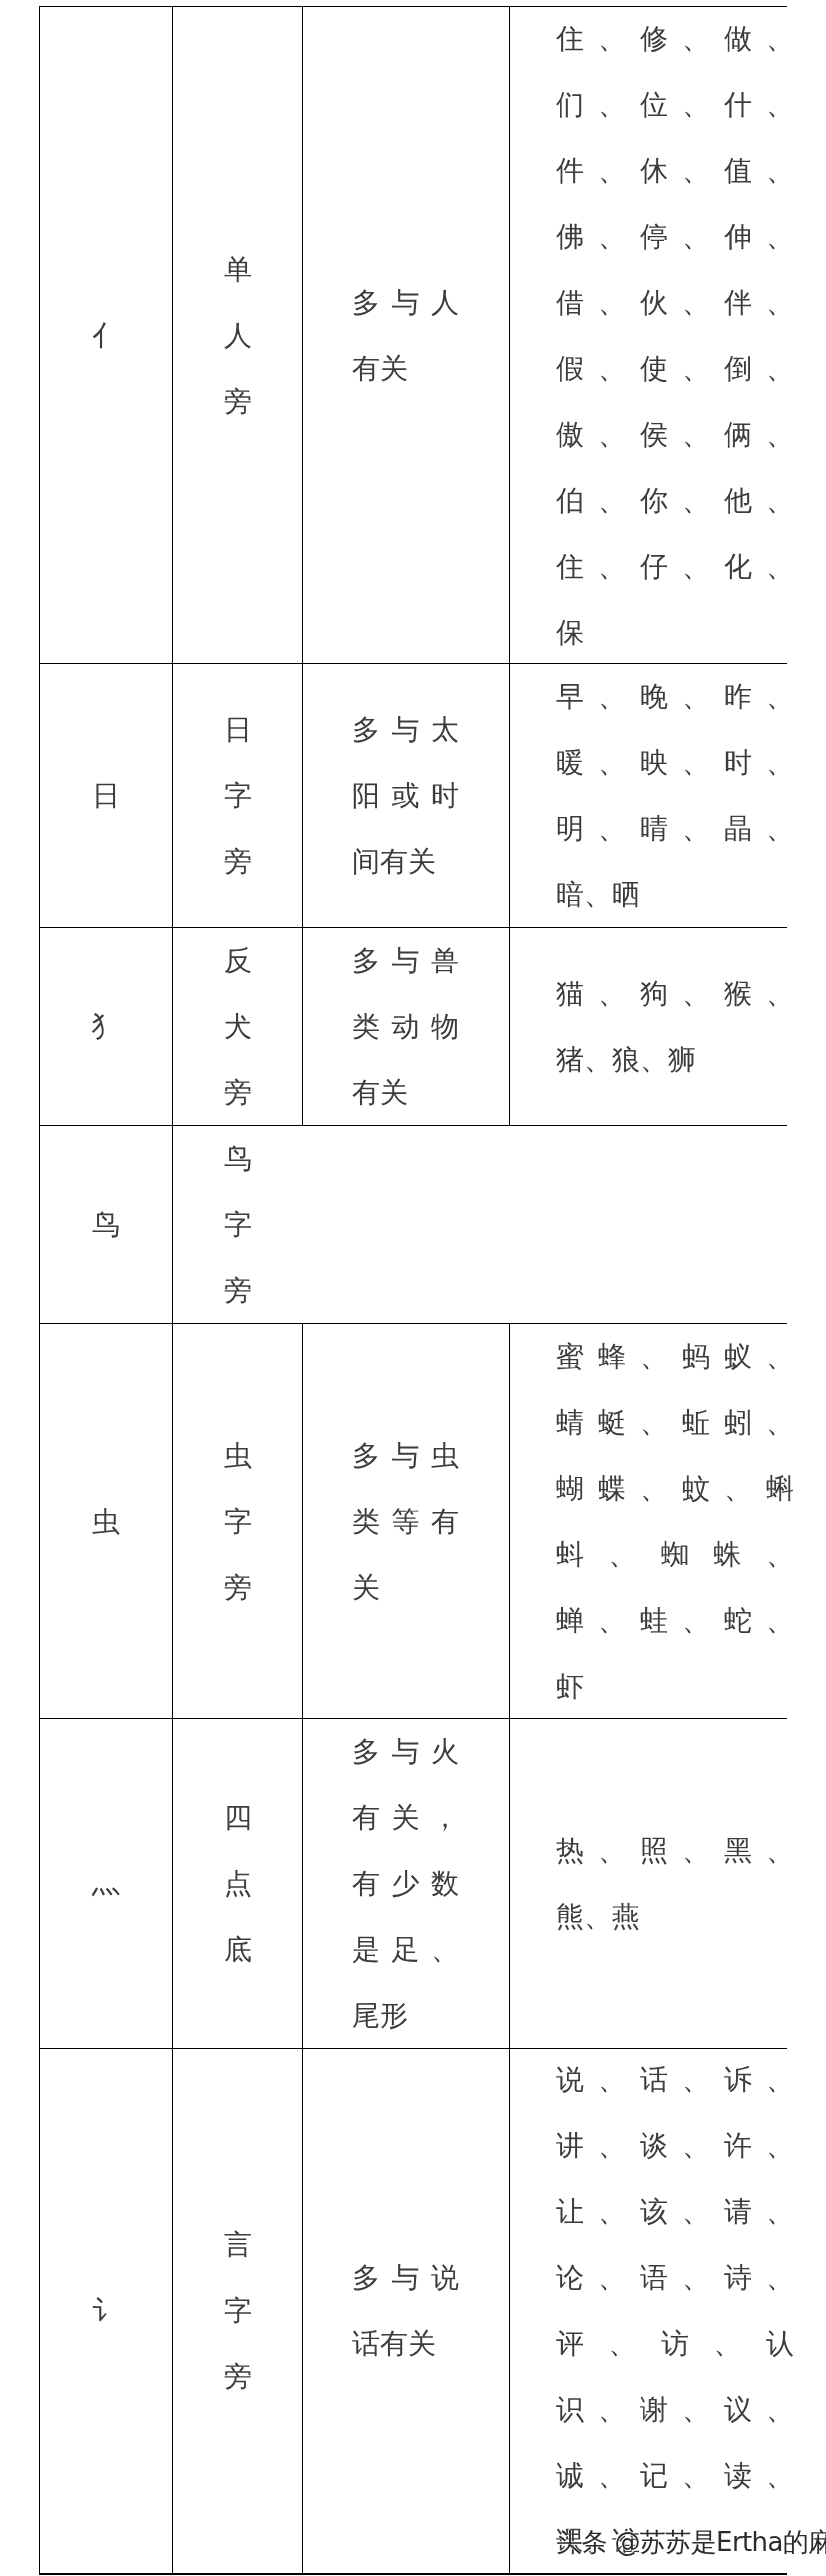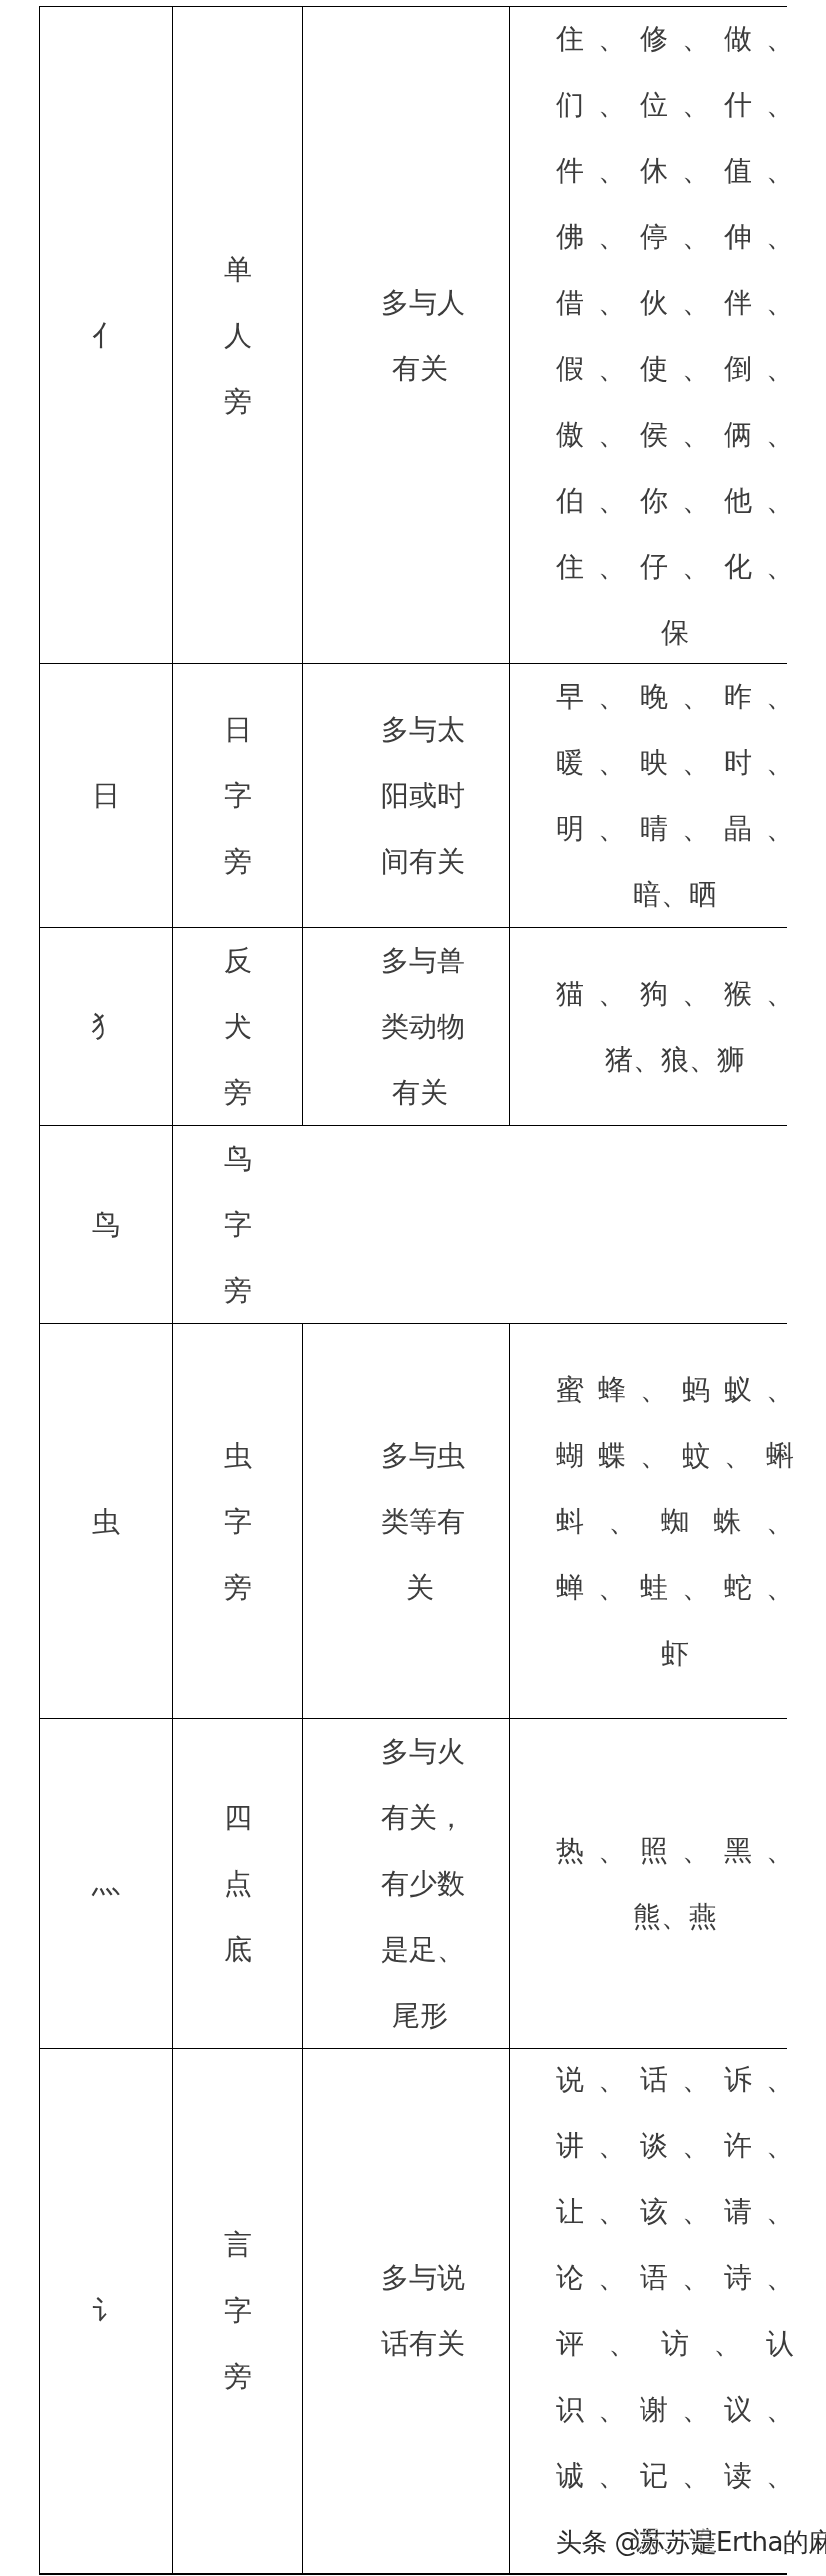--- a/index.html
+++ b/index.html
@@ -4,25 +4,25 @@
 <style>
   html, body { margin: 0; padding: 0; background: #ffffff; }
   body { width: 826px; height: 2576px; position: relative; overflow: hidden;
          font-family: "DejaVu Sans", "Liberation Sans", sans-serif; color: #3c3c3c; }
   .table { position: absolute; left: 39px; top: 6.4px; width: 748px; }
   .row { position: absolute; left: 0; width: 748px; border-top: 1.9px solid #000; box-sizing: border-box; }
   .cell { position: absolute; top: 0; bottom: 0; box-sizing: border-box;
           display: flex; flex-direction: column; justify-content: center; }
   .c1 { left: 0; width: 133px; border-left: 1.3px solid #000; align-items: center; }
   .c2 { left: 133px; width: 131px; border-left: 1.3px solid #000; align-items: center; }
-  .c3 { left: 263px; width: 207px; border-left: 1.3px solid #000; padding-left: 78px; padding-right: 50px; }
+  .c3 { left: 263px; width: 207px; border-left: 1.3px solid #000; padding-left: 49px; padding-right: 50px; }
   .c4 { left: 470px; width: 332px; border-left: 1.3px solid #000; border-right: 1.3px solid #000; padding-left: 46px; padding-right: 46px; }
   .line { font-size: 28px; line-height: 66px; height: 66px; white-space: nowrap; }
   .just { text-align: justify; text-align-last: justify; }
-  .left { text-align: center; }
+  .left { text-align: left; }
   .radical { font-size: 28px; line-height: 66px; }
   .bottom-line { position: absolute; left: 39px; width: 748px; top: 2573px; height: 1.9px; background: #000; }
   .watermark { position: absolute; left: 556px; top: 2525px; font-size: 26px; color: #2a2a2a;
                letter-spacing: -0.6px; text-shadow: 0.6px 0.6px 0 #fff, -0.6px -0.6px 0 #fff; white-space: nowrap; }
 </style>
 </head>
 <body>
 
 <div class="table">
 
@@ -115,20 +115,21 @@
       <span class="line">字</span>
       <span class="line">旁</span>
     </div>
     <div class="cell c3">
       <div class="line just">多与虫</div>
       <div class="line just">类等有</div>
       <div class="line left">关</div>
     </div>
     <div class="cell c4">
       <div class="line just">蜜蜂、蚂蚁、</div>
+      <div class="line just">蜻蜓、蚯蚓、</div>
       <div class="line just">蝴蝶、蚊、蝌</div>
       <div class="line just">蚪、蜘蛛、</div>
       <div class="line just">蝉、蛙、蛇、</div>
       <div class="line left">虾</div>
     </div>
   </div>
 
   <div class="row" style="top:1712px;height:331px;">
     <div class="cell c1">
       <span class="radical">灬</span>

